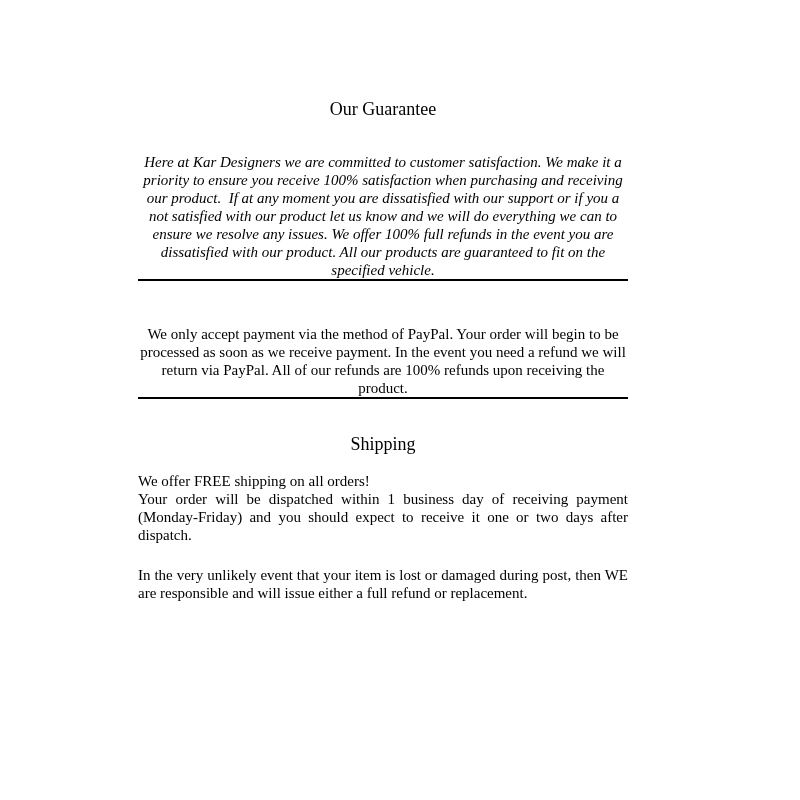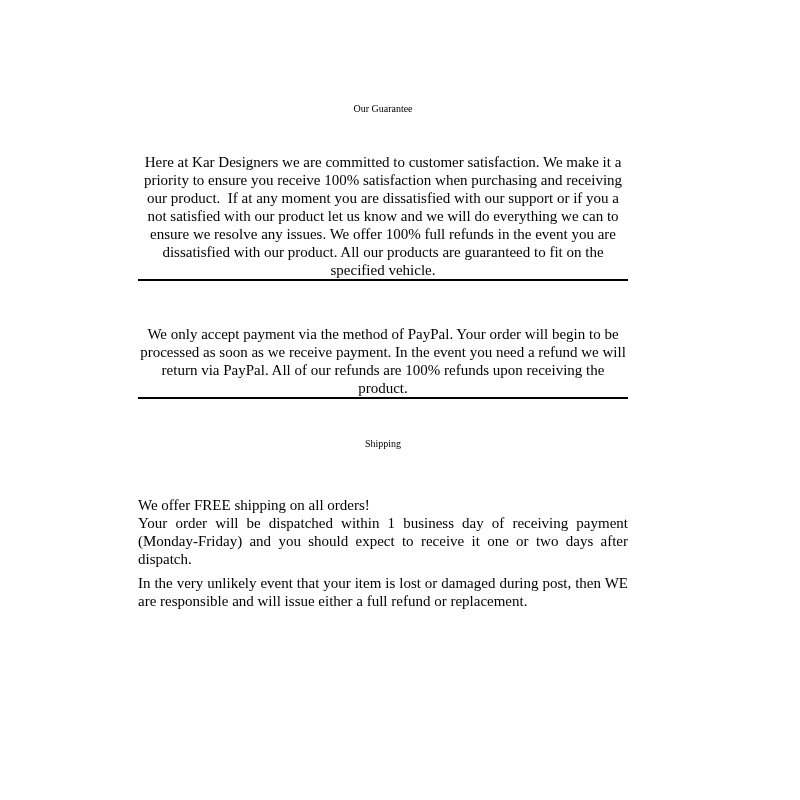--- a/index.html
+++ b/index.html
@@ -18,41 +18,41 @@
     width: 490px;
     padding-top: 100px;
     font-family: "Liberation Serif", "DejaVu Serif", serif;
     font-size: 15px;
     line-height: 18px;
     color: #000000;
   }
   .heading {
     margin: 0;
     font-weight: normal;
-    font-size: 10px;
+    font-size: 18px;
     text-align: center;
   }
   .para { margin: 0; }
   .center { text-align: center; }
   .justify { text-align: justify; }
   hr.rule {
     border: 0;
     border-top: 2px solid #000000;
     margin: 0;
     width: 100%;
   }
-  .g-para     { margin-top: 35px; }
+  .g-para     { margin-top: 35px; font-style: italic; }
   .rule1      { margin-top: 28px; }
   .h-payment  { margin-top: 34px; }
   .pay-para   { margin-top: 44px; }
   .rule2      { margin-top: 55px; }
   .h-shipping { margin-top: 36px; }
-  .ship-p1    { margin-top: 43px; }
+  .ship-p1    { margin-top: 19px; }
   .ship-p2    { }
-  .ship-p3    { margin-top: 6px; }
+  .ship-p3    { margin-top: 22px; }
 </style>
 </head>
 <body>
 
 <div class="doc">
 
   <p class="heading">Our Guarantee</p>
 
   <p class="para center g-para">Here at Kar Designers we are committed to customer satisfaction. We make it a priority to ensure you receive 100% satisfaction when purchasing and receiving our product.&nbsp; If at any moment you are dissatisfied with our support or if you a not satisfied with our product let us know and we will do everything we can to ensure we resolve any issues. We offer 100% full refunds in the event you are dissatisfied with our product. All our products are guaranteed to fit on the specified vehicle.</p>
 

